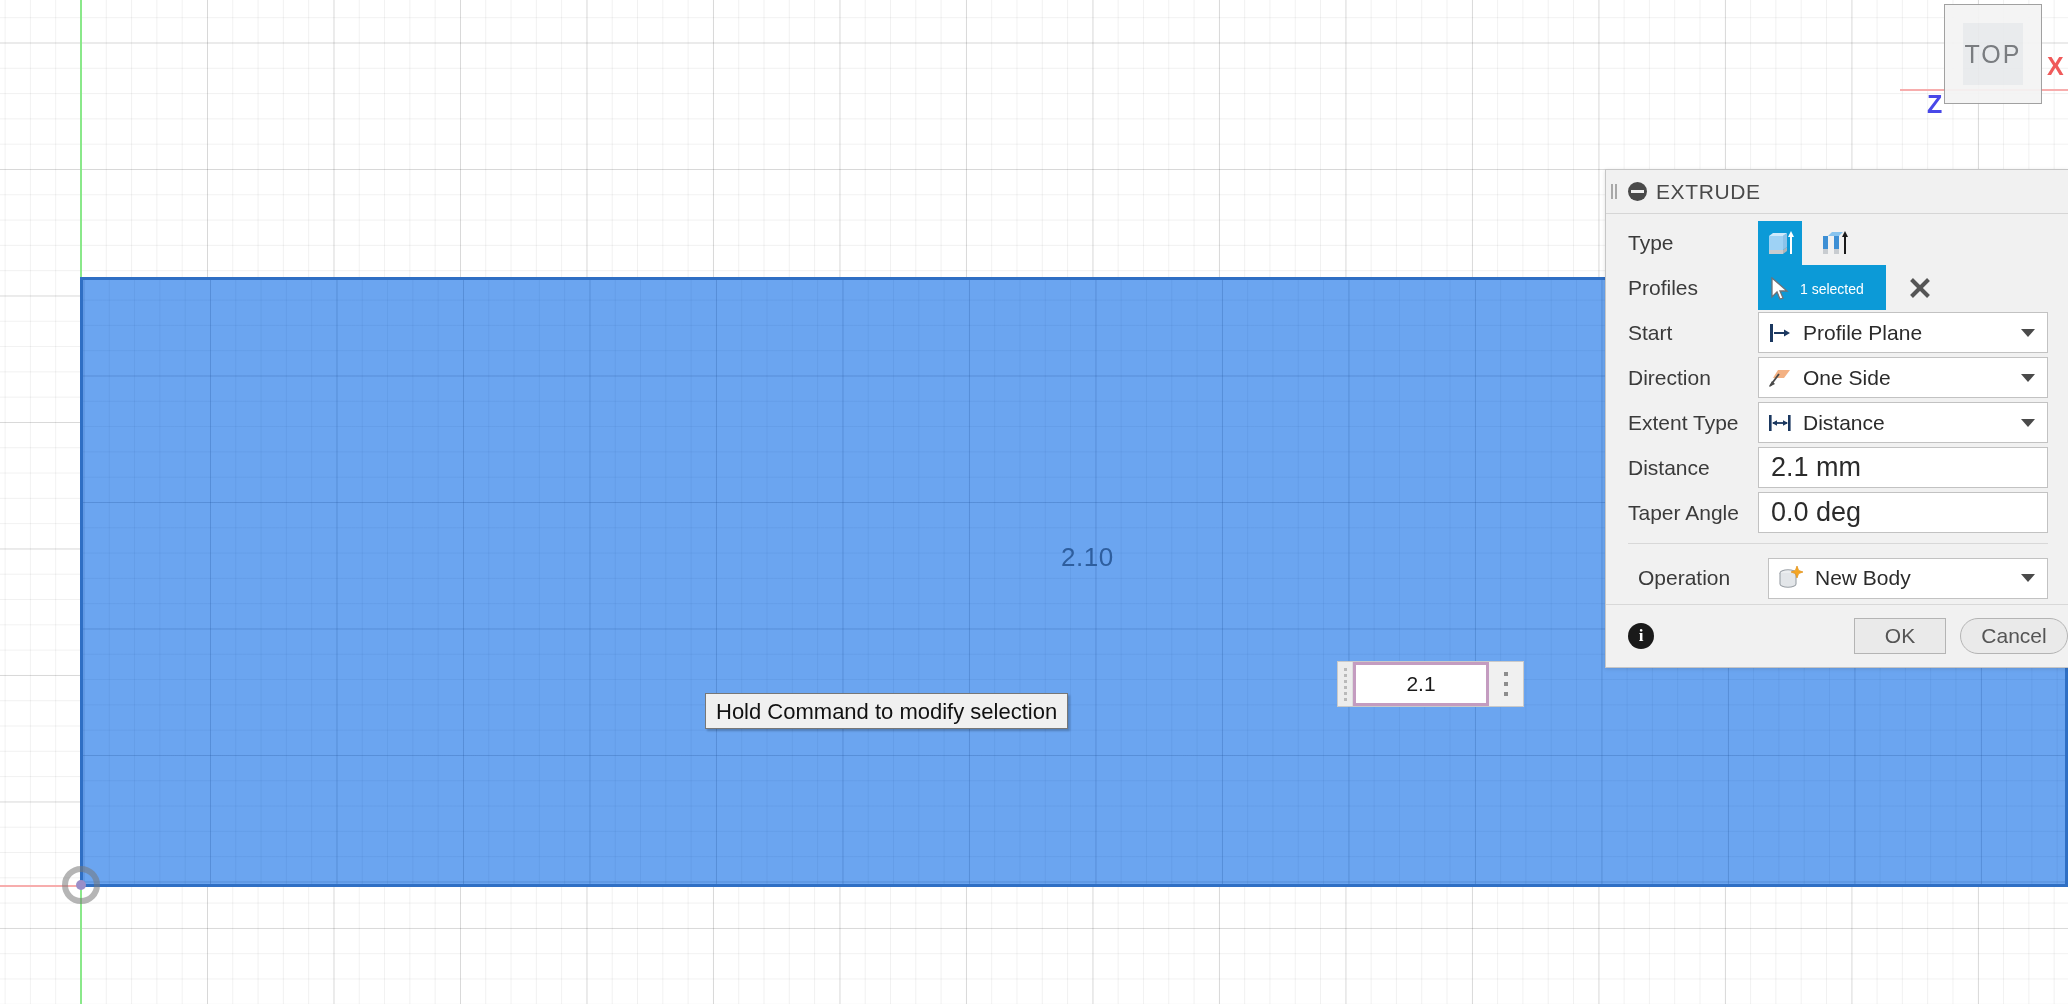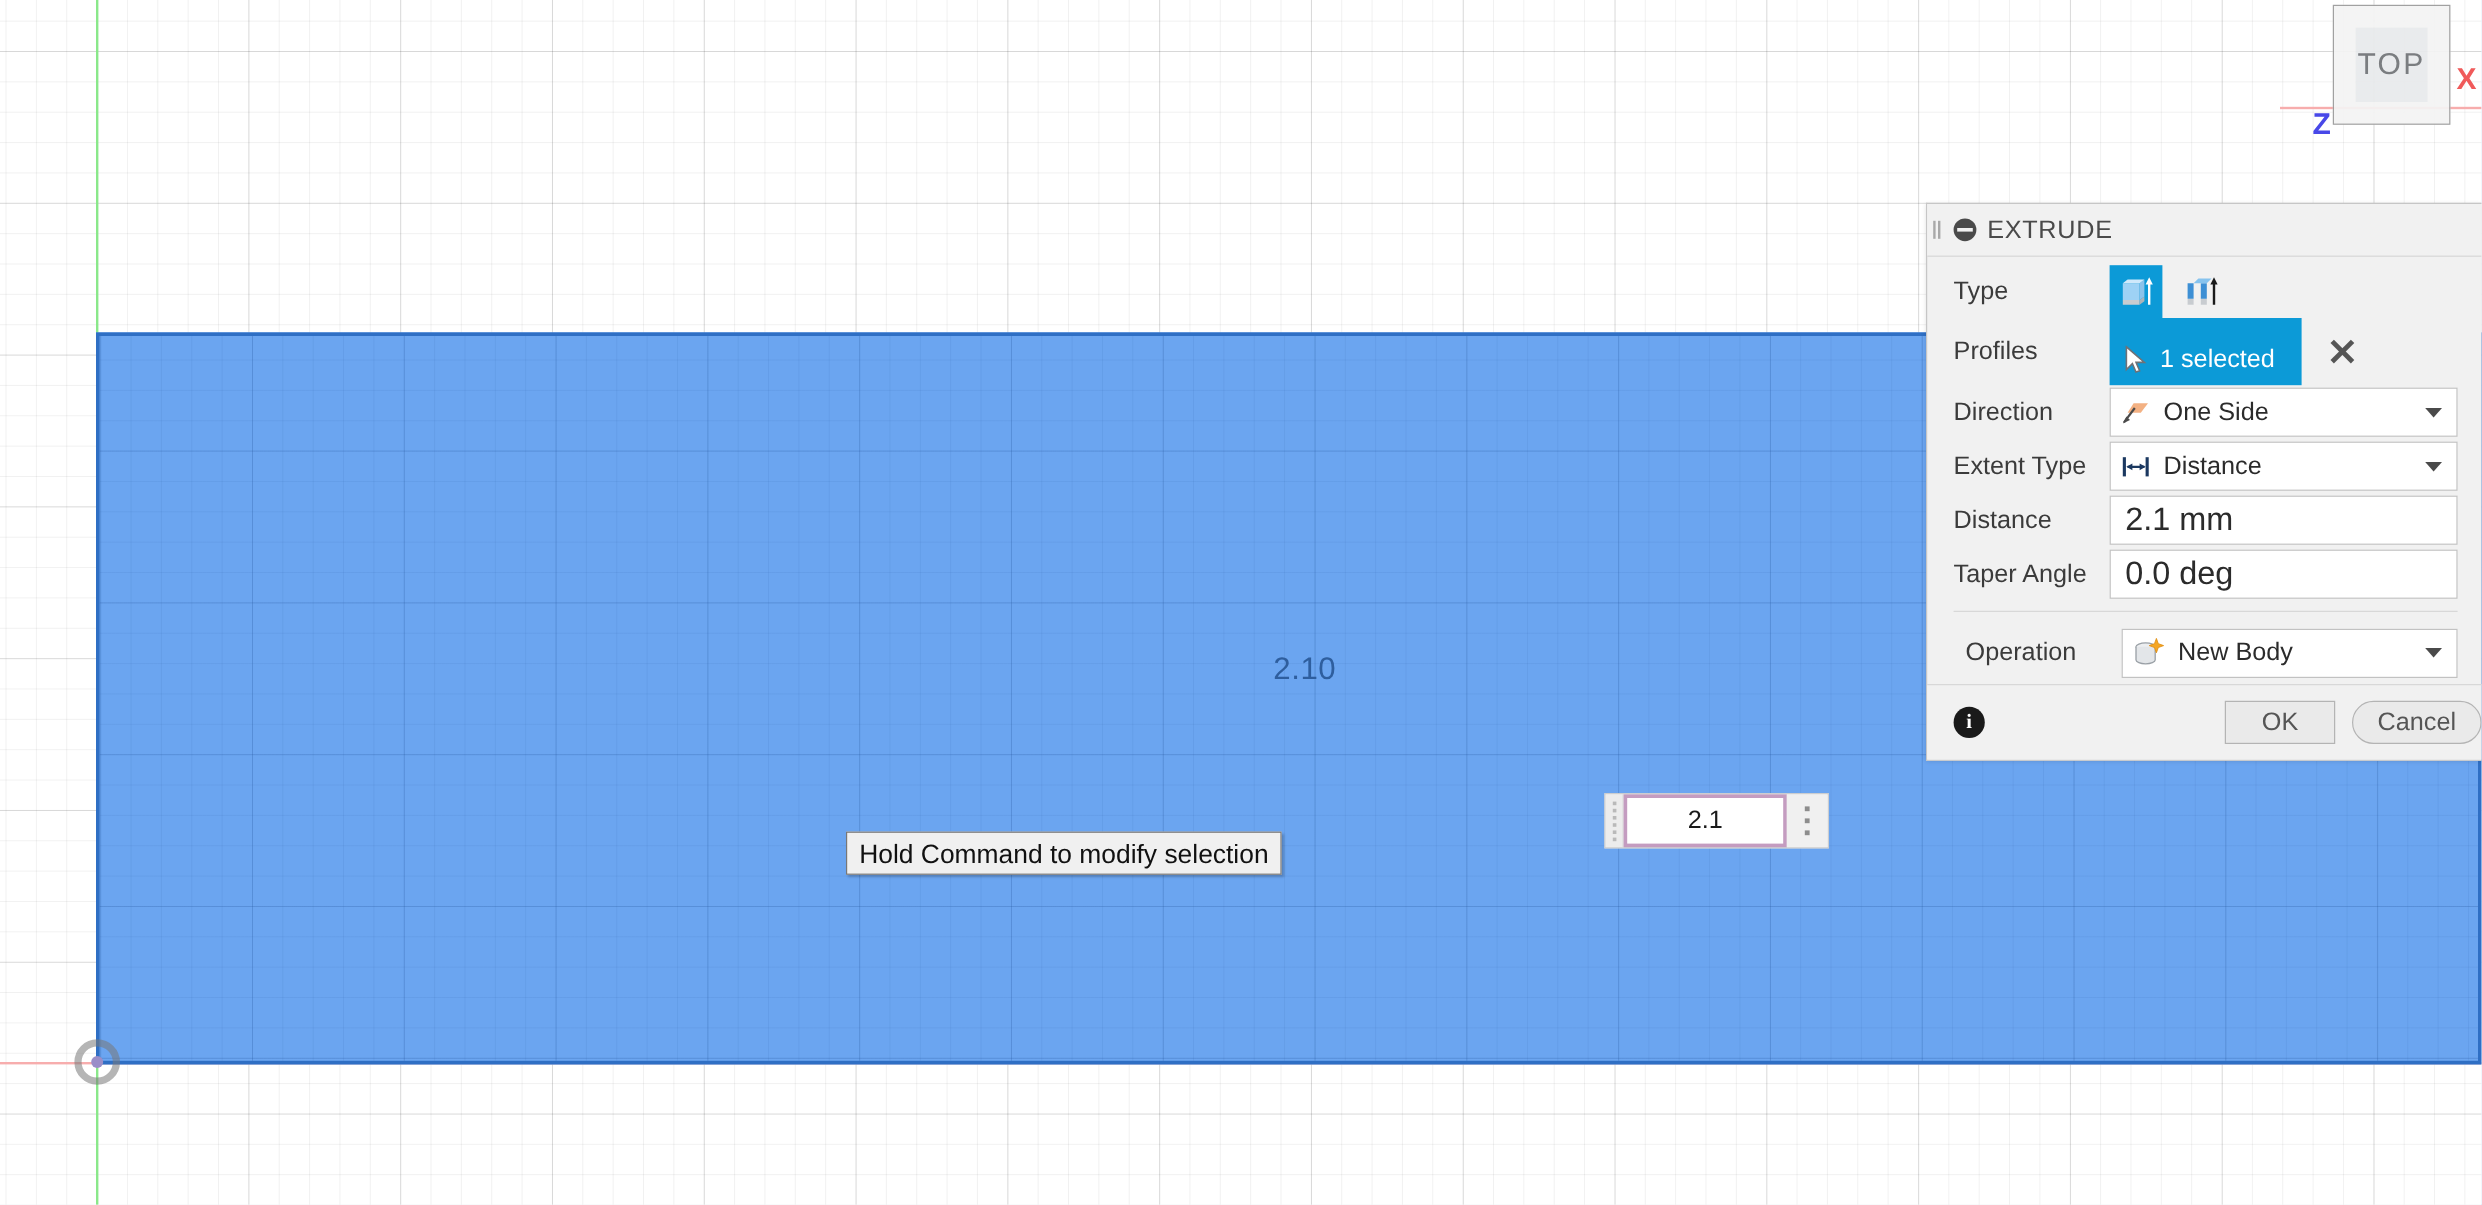--- a/index.html
+++ b/index.html
@@ -321,22 +321,22 @@
   .type-btn.active { background: #0c9ad7; }
 
   
   .sel-chip {
     height: 43px;
     background: #0c9ad7;
     color: #ffffff;
     display: flex;
     align-items: center;
     gap: 10px;
-    padding: 13px 22px 0 12px;
-    font-size: 21px;
+    padding: 2px 22px 0 12px;
+    font-size: 14px;
     cursor: pointer;
   }
   .clear-x {
     margin-left: 22px;
     width: 24px;
     height: 24px;
     position: relative;
     cursor: pointer;
     flex: none;
   }
@@ -534,20 +534,36 @@
               <svg width="20" height="24" viewBox="0 0 20 24">
                 <polygon points="2,1 2,20 7,15 10,22 13,21 10,14 17,14" fill="#ffffff" stroke="#6f7277" stroke-width="1.3"></polygon>
               </svg>
             </span>
             <span>1 selected</span>
           </div>
           <div class="clear-x"></div>
         </div>
       </div>
 
+      <div class="row">
+        <div class="row-label">Start</div>
+        <div class="row-ctrl">
+          <div class="combo">
+            <span>
+              <svg width="26" height="24" viewBox="0 0 26 24">
+                <rect x="3" y="3" width="3" height="18" fill="#1b3860"></rect>
+                <line x1="7" y1="12" x2="20" y2="12" stroke="#1b3860" stroke-width="2"></line>
+                <polygon points="23,12 17,8.5 17,15.5" fill="#1b3860"></polygon>
+              </svg>
+            </span>
+            <span class="cb-text">Profile Plane</span>
+            <span class="caret"></span>
+          </div>
+        </div>
+      </div>
 
       <div class="row">
         <div class="row-label">Direction</div>
         <div class="row-ctrl">
           <div class="combo">
             <span>
               <svg width="26" height="24" viewBox="0 0 26 24">
                 <polygon points="11,4 23,4 17,12 6,12" fill="#f3b183"></polygon>
                 <line x1="12" y1="8" x2="3" y2="20" stroke="#4a4a4a" stroke-width="1.8"></line>
                 <polygon points="2,21 8,18 5,15" fill="#4a4a4a"></polygon>

